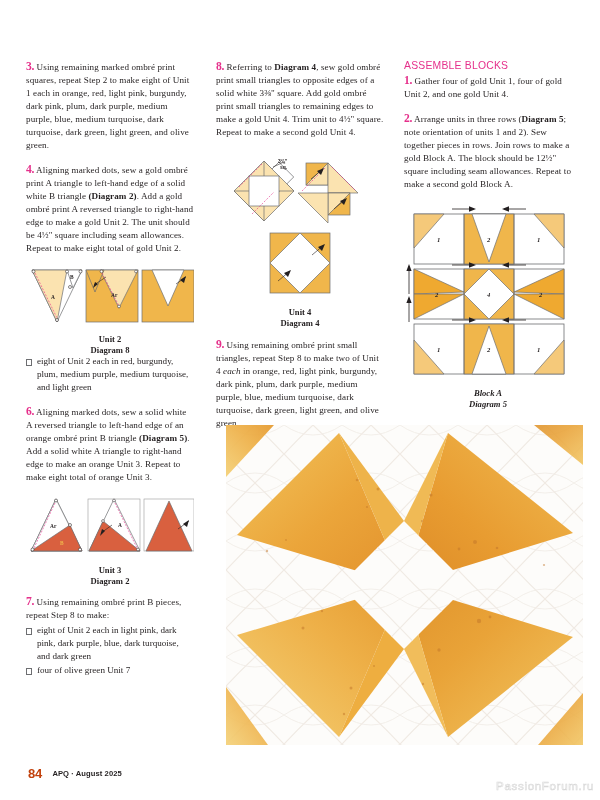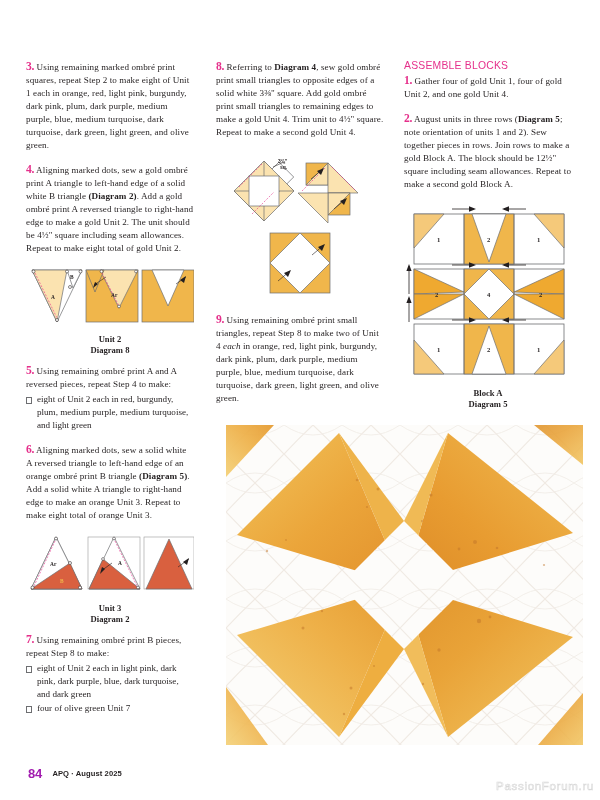--- a/index.html
+++ b/index.html
@@ -35,21 +35,21 @@
 
   .cap{font-family:"Liberation Serif",serif;font-weight:bold;
        font-size:8.6px;line-height:10.5px;text-align:center;
        margin-top:4px;color:#231f20;}
 
   .figure{margin:7px 0 9px 0;}
 
   
   .footer{position:absolute;left:28px;bottom:18px;
           font-family:"Liberation Sans",sans-serif;}
-  .pgno{font-size:13px;font-weight:bold;color:#a21caf;
+  .pgno{font-size:13px;font-weight:bold;color:#c2410c;
         vertical-align:middle;letter-spacing:-0.02em;}
   .issue{font-size:7.6px;font-weight:bold;color:#231f20;
          margin-left:6px;vertical-align:middle;letter-spacing:0.01em;text-align:center;}
 
   .watermark{position:absolute;right:6px;bottom:8px;
     font-family:"Liberation Sans",sans-serif;font-size:11.5px;
     letter-spacing:0.06em;color:#ffffff;
     -webkit-text-stroke:0.6px #d6d6d6;opacity:.95;}
 
   
@@ -110,24 +110,20 @@
           <line x1="150" y1="18" x2="160" y2="11" stroke="#231f20" stroke-width="0.6"></line>
           <polygon points="160,10 154,14 158,17" fill="#231f20"></polygon>
         </g>
       </svg>
       <div class="cap">
         <div>Unit 2</div>
         <div>Diagram 8</div>
       </div>
     </div>
 
-    <p class="step">
-      <span class="num">5.</span>
-      <span>Using remaining ombré print A and A reversed pieces, repeat Step 4 to make:</span>
-    </p>
     <ul class="bullets" style="margin-top:-9px;margin-bottom:11px;">
       <li>eight of Unit 2 each in red, burgundy, plum, medium purple, medium turquoise, and light green</li>
     </ul>
 
     <p class="step">
       <span class="num">6.</span>
       <span>Aligning marked dots, sew a solid white A reversed triangle to left-hand edge of an orange ombré print B triangle </span><b>(Diagram 5)</b><span>. Add a solid white A triangle to right-hand edge to make an orange Unit 3. Repeat to make eight total of orange Unit 3.</span>
     </p>
 
     <div class="figure">
@@ -219,43 +215,47 @@
 
         <g>
           <rect x="54" y="82" width="60" height="60" fill="#f0b64b" stroke="#6d6e71" stroke-width="0.7"></rect>
           <polygon points="84,82 114,112 84,142 54,112" fill="#ffffff" stroke="#6d6e71" stroke-width="0.7"></polygon>
           <line x1="96" y1="104" x2="108" y2="94" stroke="#231f20" stroke-width="0.6"></line>
           <polygon points="109,93 102,96 106,100" fill="#231f20"></polygon>
           <line x1="62" y1="130" x2="74" y2="120" stroke="#231f20" stroke-width="0.6"></line>
           <polygon points="75,119 68,122 72,126" fill="#231f20"></polygon>
         </g>
       </svg>
+      <div class="cap">
+        <div>Unit 4</div>
+        <div>Diagram 4</div>
+      </div>
     </div>
 
     <p class="step" style="margin-top:10px;">
       <span class="num">9.</span>
       <span>Using remaining ombré print small triangles, repeat Step 8 to make two of Unit 4 </span><i>each</i><span> in orange, red, light pink, burgundy, dark pink, plum, dark purple, medium purple, blue, medium turquoise, dark turquoise, dark green, light green, and olive green.</span>
     </p>
   </div>
 
   <div class="col" id="col3">
 
     <h2 class="sec-head">ASSEMBLE BLOCKS</h2>
 
     <p class="step">
       <span class="num">1.</span>
       <span>Gather four of gold Unit 1, four of gold Unit 2, and one gold Unit 4.</span>
     </p>
 
     <p class="step">
       <span class="num">2.</span>
-      <span>August units in three rows (</span><b>Diagram 5</b><span>; note orientation of units 1 and 2). Sew together pieces in rows. Join rows to make a gold Block A. The block should be 12½" square including seam allowances. Repeat to make a second gold Block A.</span>
-    </p>
-
-    <div class="figure" style="margin-top:6px;">
+      <span>Arrange units in three rows (</span><b>Diagram 5</b><span>; note orientation of units 1 and 2). Sew together pieces in rows. Join rows to make a gold Block A. The block should be 12½" square including seam allowances. Repeat to make a second gold Block A.</span>
+    </p>
+
+    <div class="figure" style="margin-top:6px;font-style:italic;">
       <svg width="168" height="180" viewBox="0 0 168 180">
 
         <g>
           <rect x="10" y="12" width="150" height="50" fill="#ffffff" stroke="#6d6e71" stroke-width="0.8"></rect>
 
           <polygon points="10,12 40,12 10,46" fill="#f5c97a" stroke="#6d6e71" stroke-width="0.7"></polygon>
 
           <rect x="60" y="12" width="50" height="50" fill="#f0b64b" stroke="#6d6e71" stroke-width="0.7"></rect>
           <polygon points="68,12 102,12 85,60" fill="#ffffff" stroke="#6d6e71" stroke-width="0.7"></polygon>
 

